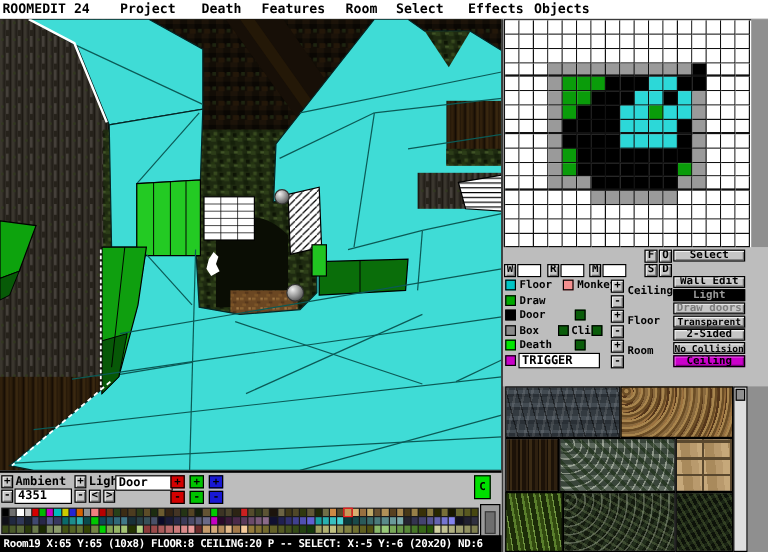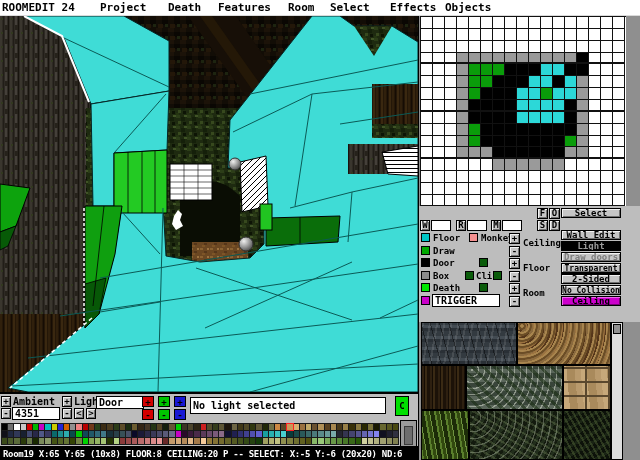--- a/index.html
+++ b/index.html
@@ -600,21 +600,20 @@
     <div class="abs btn" style="left:74px;top:14px;width:10px;height:11px;">&lt;</div>
     <div class="abs btn" style="left:86px;top:14px;width:10px;height:11px;">&gt;</div>
 
     <div class="abs cbtn" style="left:142px;top:2px;width:12px;height:11px;background:#d40000;">+</div>
     <div class="abs cbtn" style="left:142px;top:15px;width:12px;height:11px;background:#d40000;">-</div>
     <div class="abs cbtn" style="left:158px;top:2px;width:12px;height:11px;background:#00c400;">+</div>
     <div class="abs cbtn" style="left:158px;top:15px;width:12px;height:11px;background:#00c400;">-</div>
     <div class="abs cbtn" style="left:174px;top:2px;width:12px;height:11px;background:#1818d4;color:#000;">+</div>
     <div class="abs cbtn" style="left:174px;top:15px;width:12px;height:11px;background:#1818d4;color:#000;">-</div>
 
-    <div class="abs fld" style="left:190px;top:3px;width:196px;height:17px;line-height:15px;">No light selected</div>
     <div class="abs cbtn" style="left:395px;top:2px;width:14px;height:20px;background:#00e000;">C</div>
 
     <div class="abs palette" id="paletteGrid">
         <div class="pal-cell" style="background: rgb(0, 0, 0);"></div>
         <div class="pal-cell" style="background: rgb(111, 111, 111);"></div>
         <div class="pal-cell" style="background: rgb(255, 255, 255);"></div>
         <div class="pal-cell" style="background: rgb(201, 201, 201);"></div>
         <div class="pal-cell" style="background: rgb(212, 0, 0);"></div>
         <div class="pal-cell" style="background: rgb(0, 184, 0);"></div>
         <div class="pal-cell" style="background: rgb(196, 0, 196);"></div>

